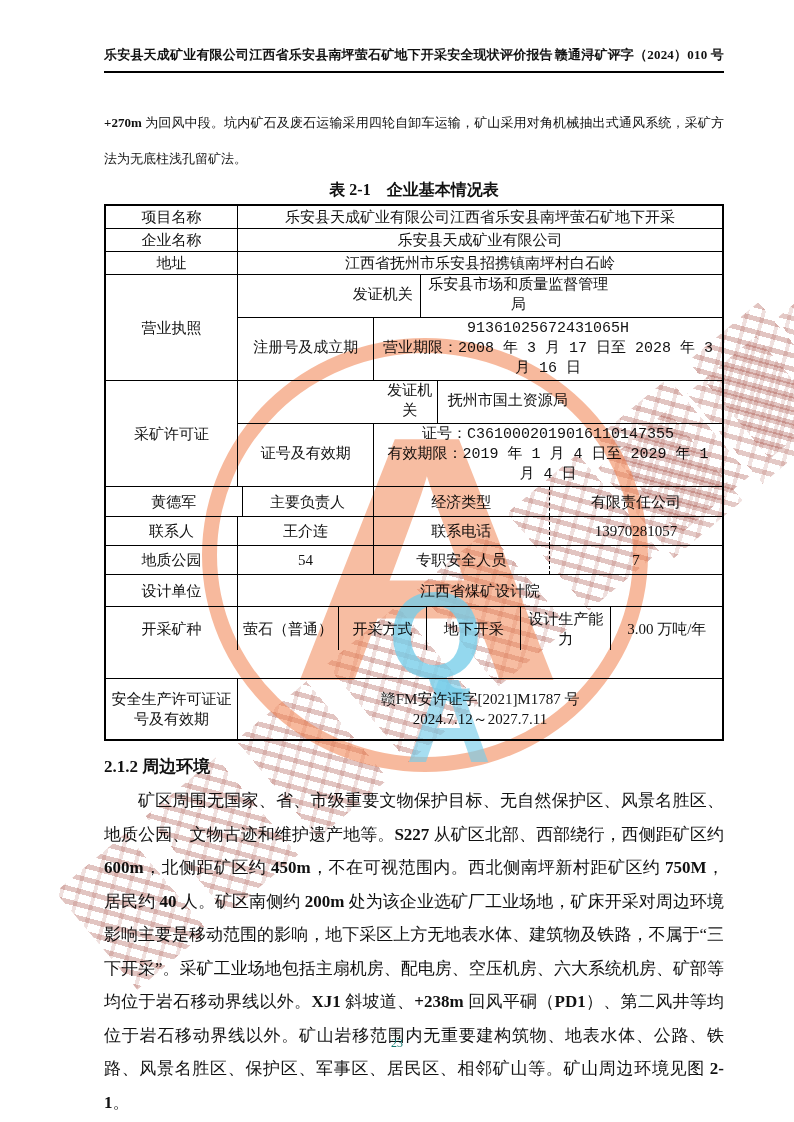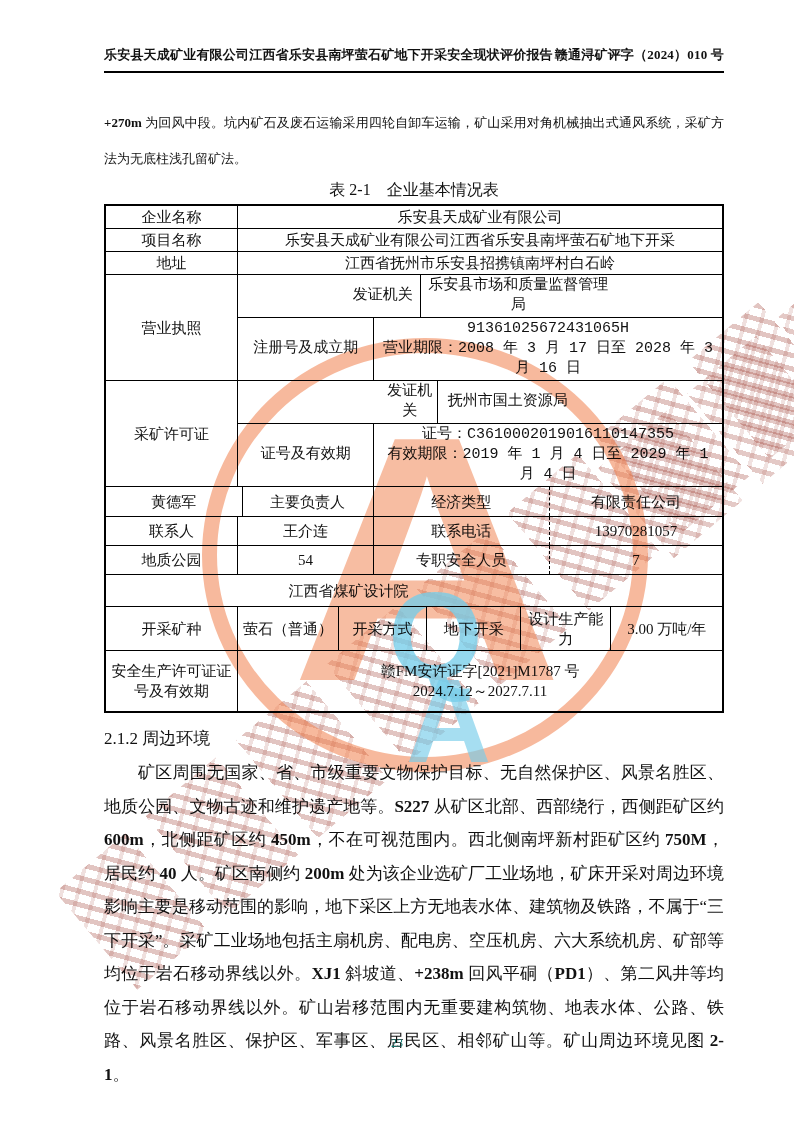--- a/index.html
+++ b/index.html
@@ -30,21 +30,21 @@
     margin:32px 0 0 0;
   }
   .para2{
     font-size:17px;line-height:33.5px;text-align:justify;
     margin:4px 0 0 0;text-indent:2em;
   }
   .bseg{font-weight:bold;}
 
   
   .tbl-title{
-    text-align:center;font-weight:normal;font-size:16px;
+    text-align:center;font-weight:bold;font-size:16px;
     margin-top:2px;margin-bottom:3px;line-height:22px;
   }
   .tbl{border:2px solid #000;width:620px;box-sizing:border-box;font-size:15px;}
   .trow{display:flex;border-top:1px solid #000;}
   .trow:first-child{border-top:none;}
   .cell{
     box-sizing:border-box;border-left:1px solid #000;
     display:flex;align-items:center;justify-content:center;
     text-align:center;padding:1px 3px;line-height:20px;min-height:22px;
   }
@@ -64,21 +64,21 @@
   .c144{width:14.4%;}
   .c152{width:15.2%;}
   .c147{width:14.7%;}
   .c181{width:18.1%;}
   .vlines{flex-direction:column;}
   .vlines div{line-height:20px;}
   .tall{min-height:42px;}
   .tall3{min-height:62px;}
 
   
-  .sec-h{font-size:17px;font-weight:normal;margin-top:13px;line-height:26px;}
+  .sec-h{font-size:17px;font-weight:bold;margin-top:13px;line-height:26px;}
 
   
   .pagenum{
     position:absolute;left:0;top:1036px;width:794px;
     text-align:center;font-size:12px;color:#0f766e;
   }
 
   
   .wm{position:absolute;inset:0;pointer-events:none;mix-blend-mode:multiply;}
   .wm > div{position:absolute;}
@@ -138,27 +138,27 @@
       <span class="hr">赣通浔矿评字（2024）010 号</span>
     </div>
 
     <p class="para"><span class="bseg">+270m</span><span> 为回风中段。坑内矿石及废石运输采用四轮自卸车运输，矿山采用对角机械抽出式通风系统，采矿方法为无底柱浅孔留矿法。</span></p>
 
     <div class="tbl-title">表 2-1　企业基本情况表</div>
 
     <div class="tbl">
 
       <div class="trow">
+        <div class="cell c-label">项目名称</div>
+        <div class="cell c-rest">乐安县天成矿业有限公司江西省乐安县南坪萤石矿地下开采</div>
+      </div>
+
+      <div class="trow">
         <div class="cell c-label">企业名称</div>
         <div class="cell c-rest">乐安县天成矿业有限公司</div>
-      </div>
-
-      <div class="trow">
-        <div class="cell c-label">项目名称</div>
-        <div class="cell c-rest">乐安县天成矿业有限公司江西省乐安县南坪萤石矿地下开采</div>
       </div>
 
       <div class="trow">
         <div class="cell c-label">地址</div>
         <div class="cell c-rest">江西省抚州市乐安县招携镇南坪村白石岭</div>
       </div>
 
       <div class="trow">
         <div class="cell c-label">营业执照</div>
         <div class="sub cell" style="padding:0;">
@@ -208,33 +208,34 @@
       </div>
 
       <div class="trow" style="min-height:28px;">
         <div class="cell c-label">地质公园</div>
         <div class="cell c22">54</div>
         <div class="cell c286">专职安全人员</div>
         <div class="cell c281 dash">7</div>
       </div>
 
       <div class="trow" style="min-height:31px;">
+        <div class="cell c-label">设计单位</div>
         <div class="cell c-rest">江西省煤矿设计院</div>
       </div>
 
       <div class="trow" style="min-height:43px;">
         <div class="cell c-label">开采矿种</div>
         <div class="cell c163">萤石（普通）</div>
         <div class="cell c144">开采方式</div>
         <div class="cell c152">地下开采</div>
         <div class="cell c147">设计生产能力</div>
         <div class="cell c181">3.00 万吨/年</div>
       </div>
 
-      <div class="trow" style="min-height:60px;">
+      <div class="trow" style="min-height:60px;margin-top:28px;">
         <div class="cell c-label">安全生产许可证证号及有效期</div>
         <div class="cell c-rest vlines">
           <div>赣FM安许证字[2021]M1787 号</div>
           <div>2024.7.12～2027.7.11</div>
         </div>
       </div>
 
     </div>
 
     <div class="sec-h">2.1.2 周边环境</div>

